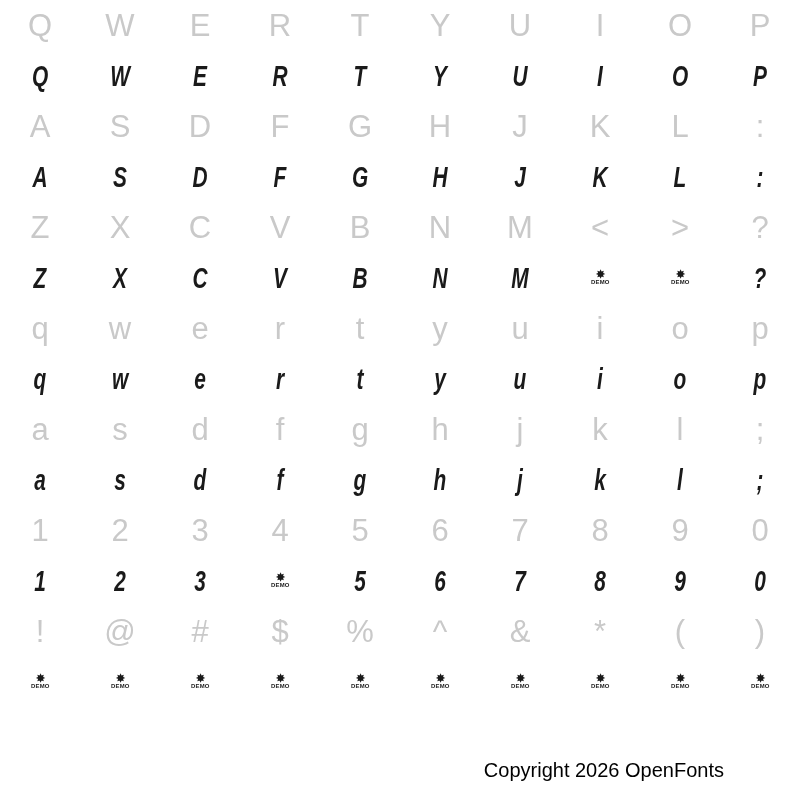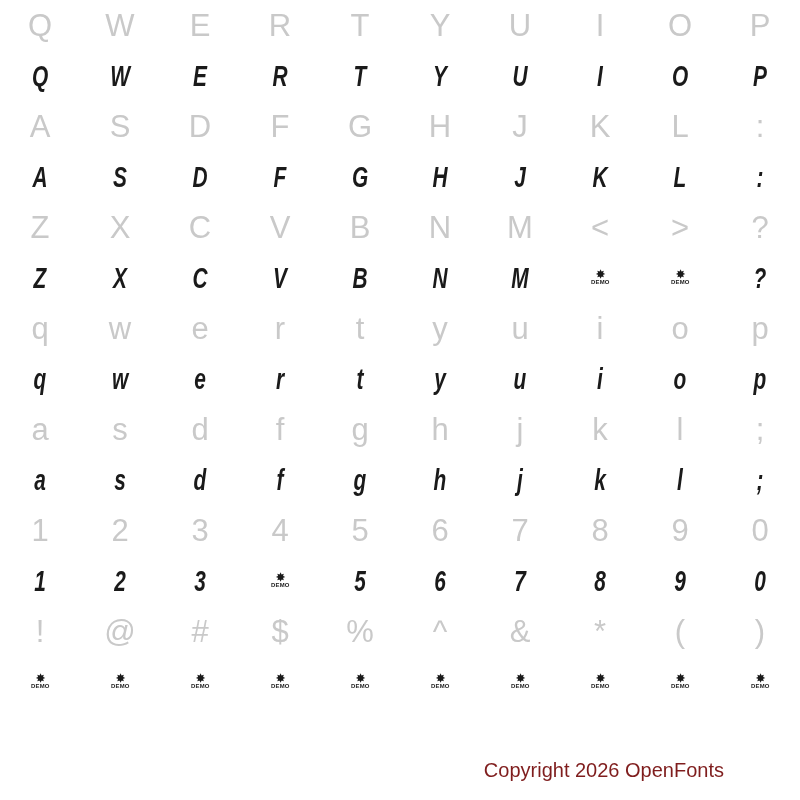--- a/index.html
+++ b/index.html
@@ -96,21 +96,21 @@
   }
   .footer {
     position: absolute;
     left: 0;
     right: 0;
     bottom: 18px;
     text-align: right;
     padding-right: 76px;
     font-family: "Liberation Sans", sans-serif;
     font-size: 20px;
-    color: #7f1d1d;
+    color: #000000;
   }
 </style>
 </head>
 <body>
 
 <div class="sheet">
   <div class="grid" id="glyph-grid">
       <div class="row row-ref">
         <div class="cell">Q</div>
         <div class="cell">W</div>

